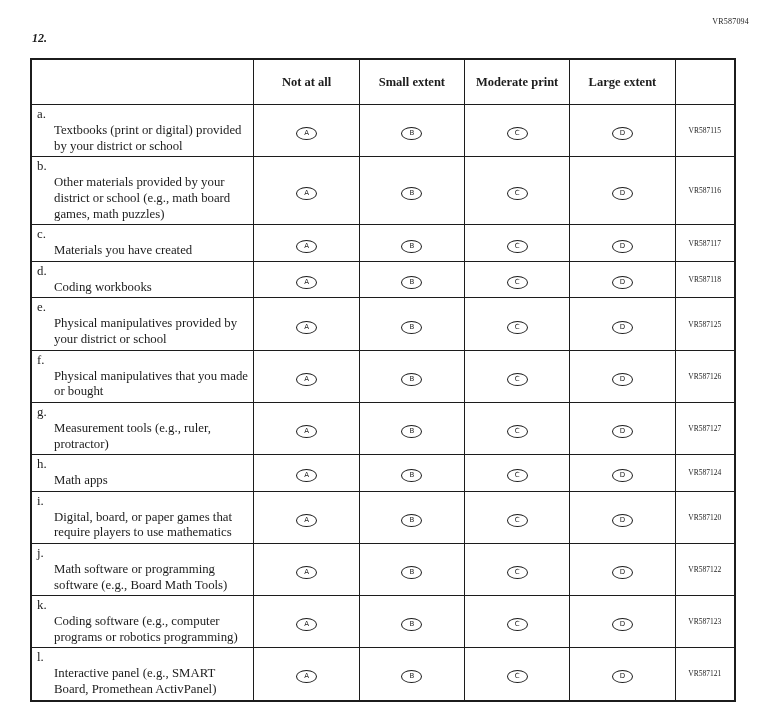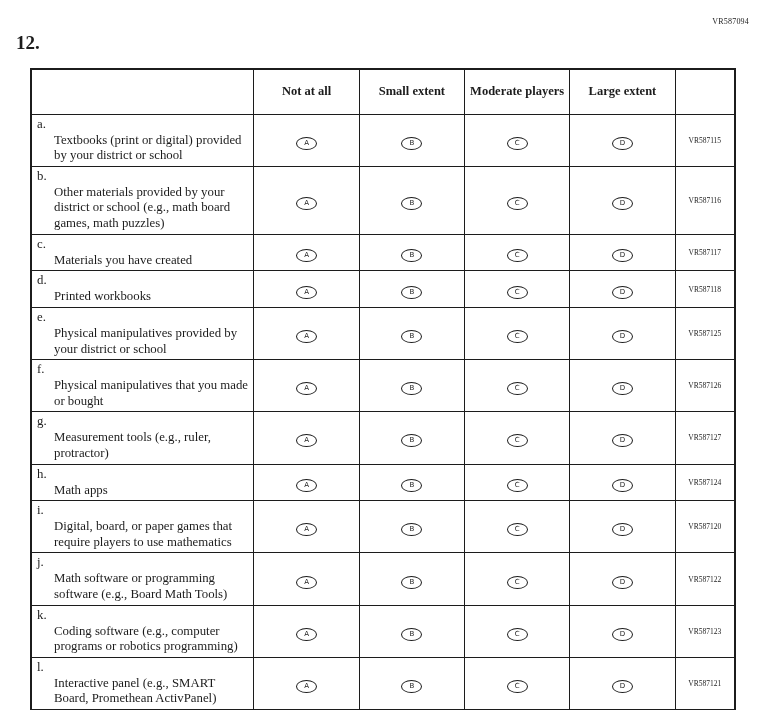--- a/index.html
+++ b/index.html
@@ -17,23 +17,24 @@
   }
   .vr-top {
     position: absolute;
     top: 17px;
     right: 14px;
     font-size: 8px;
     letter-spacing: 0.2px;
   }
   .question {
     display: flex;
-    margin: 30px 30px 12px 16px;
-    font-size: 19px;
+    margin: 30px 30px 12px 32px;
+    font-size: 12px;
     line-height: 1.35;
+    font-style: italic;
   }
   .qnum {
     font-weight: bold;
     width: 24px;
     flex: none;
   }
   .qtext {
     width: 620px;
   }
   .qtext b { font-weight: bold; }
@@ -113,21 +114,21 @@
       <col class="c-opt">
       <col class="c-opt">
       <col class="c-opt">
     <col class="c-code">
   </colgroup>
   <thead>
     <tr>
       <th></th>
       <th>Not at all</th>
       <th>Small extent</th>
-      <th>Moderate players</th>
+      <th>Moderate print</th>
       <th>Large extent</th>
       <th class="code-cell"></th>
     </tr>
   </thead>
   <tbody>
   <tr>
     <td class="label-cell">
       <div class="row-flex">
         <span class="prefix">a.</span>
         <span class="ltext">Textbooks (print or digital) provided by your district or school</span>
@@ -189,21 +190,21 @@
     <td class="opt-cell">
       <span class="bubble">D</span>
     </td>
     <td class="code-cell">VR587117</td>
   </tr>
 
   <tr>
     <td class="label-cell">
       <div class="row-flex">
         <span class="prefix">d.</span>
-        <span class="ltext">Printed workbooks</span>
+        <span class="ltext">Coding workbooks</span>
       </div>
     </td>
     <td class="opt-cell">
       <span class="bubble">A</span>
     </td>
     <td class="opt-cell">
       <span class="bubble">B</span>
     </td>
     <td class="opt-cell">
       <span class="bubble">C</span>

